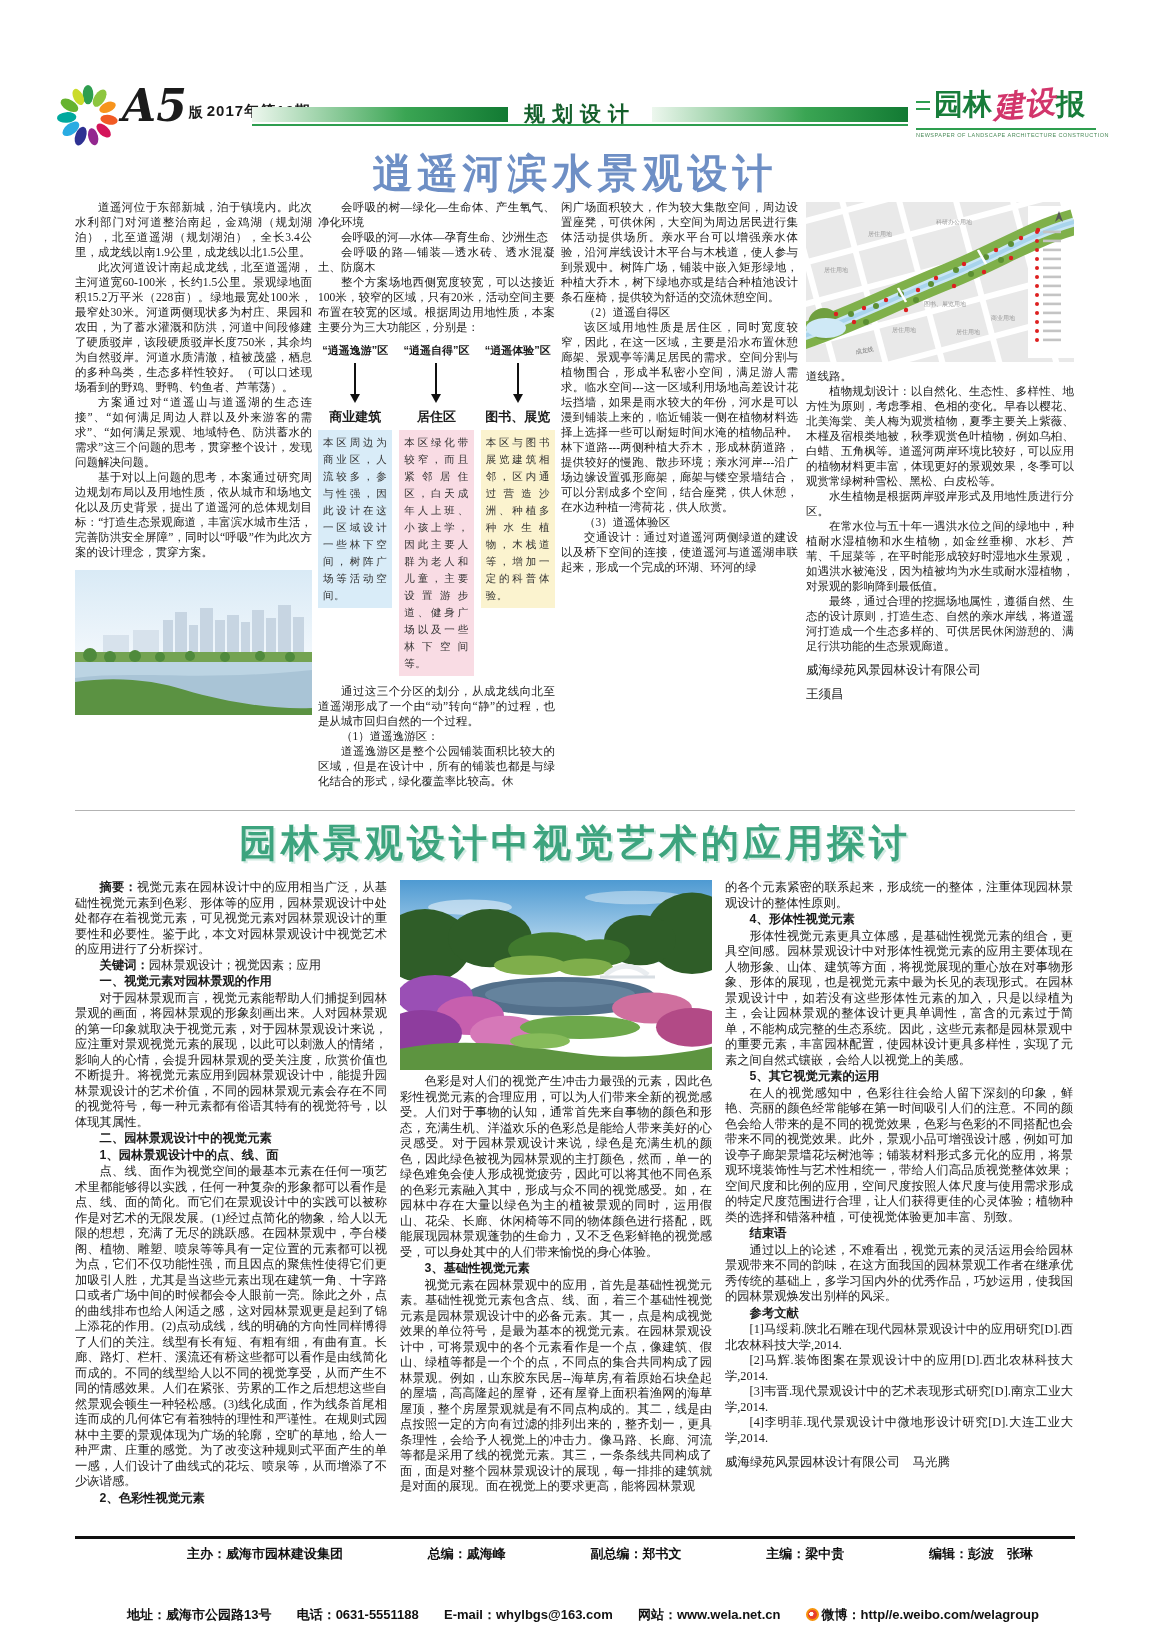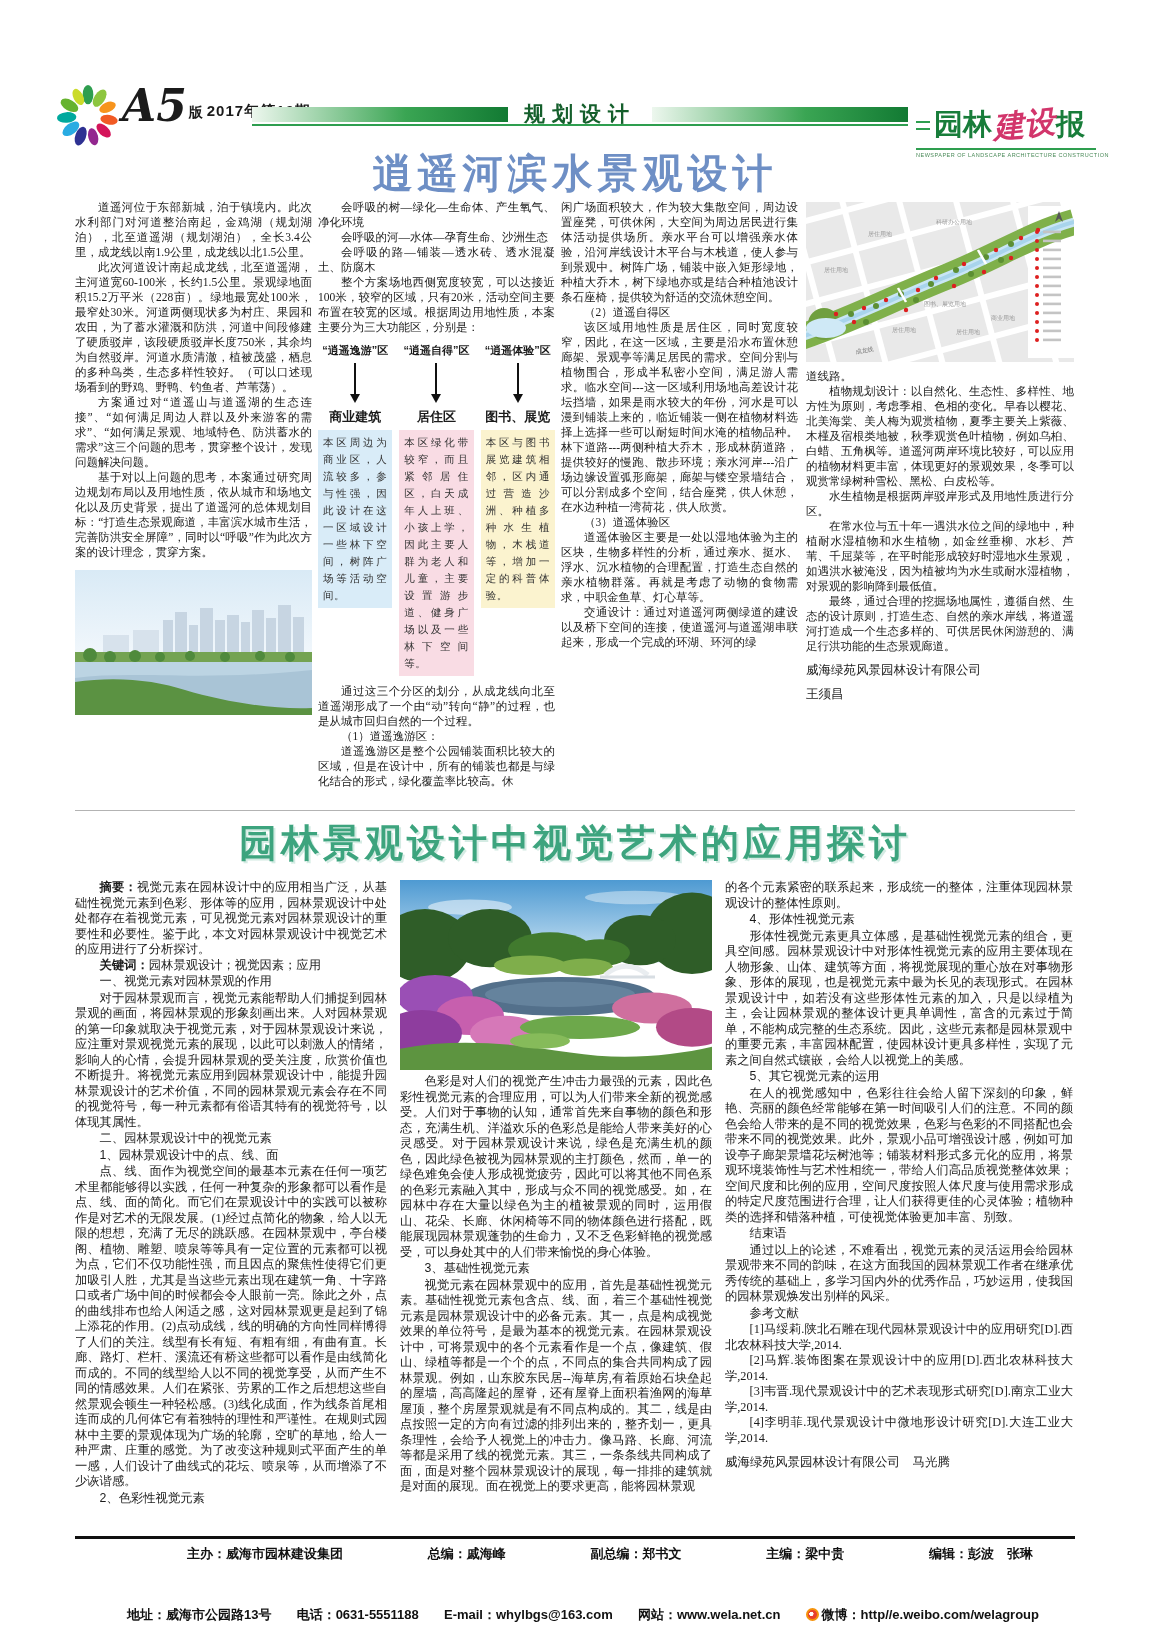--- a/index.html
+++ b/index.html
@@ -11,21 +11,21 @@
   .flower{position:absolute;left:54px;top:82px;width:68px;height:68px}
   .pageno{position:absolute;left:122px;top:86px;display:flex;align-items:flex-end;white-space:nowrap}
   .pageno .a5{font-family:"DejaVu Serif",serif;font-style:italic;font-size:44px;line-height:40px;font-weight:bold}
   .pageno .ban{font-size:14px;font-weight:bold;margin:0 4px 4px 2px}
   .pageno .issue{font-family:"Liberation Sans",sans-serif;font-size:15px;font-weight:bold;margin-bottom:5px;letter-spacing:1px}
   .band-row{position:absolute;left:252px;top:100px;width:656px;display:flex;align-items:center}
   .band{flex:1;height:15px;background:linear-gradient(90deg,#edf7ee,#3aa553 60%,#127a33)}
   .section-title{font-family:"Liberation Sans",sans-serif;font-weight:bold;font-size:21px;color:#155f2c;
                  letter-spacing:7px;margin:0 16px;white-space:nowrap}
   .band-underline{position:absolute;left:252px;top:124px;width:656px;height:2px;background:#2e9e4f}
-  .brand{position:absolute;left:916px;top:104px;width:180px}
+  .brand{position:absolute;left:916px;top:84px;width:180px}
   .brand-chars{display:flex;align-items:center;white-space:nowrap}
   .brand-lines{display:inline-block;width:14px;height:9px;border-top:2px solid #2e9e4f;border-bottom:2px solid #2e9e4f;margin-right:4px}
   .brand-chars .g{font-family:"Liberation Sans",sans-serif;font-weight:bold;font-size:29px;color:#187d3a}
   .brand-chars .r{font-family:"DejaVu Serif",serif;font-weight:bold;font-style:italic;font-size:31px;color:#d2356b;
                   display:inline-block;transform:rotate(-6deg);margin:0 1px}
   .brand-sub{font-family:"Liberation Sans",sans-serif;font-size:5.5px;color:#4a8a58;letter-spacing:.5px;
              border-top:2px solid #2e9e4f;margin-top:2px;padding-top:2px;white-space:nowrap}
 
   
   .a1-title{position:absolute;left:75px;top:146px;width:1000px;text-align:center;
@@ -37,21 +37,21 @@
 
   
   .col{position:absolute;overflow:hidden;text-align:justify}
   .a1col{top:200px;height:606px;font-size:11.5px;line-height:15px}
   .a2col{top:880px;height:658px;font-size:12.3px;line-height:15.5px}
   .c1{left:75px;width:237px}.c2{left:318px;width:237px}.c3{left:561px;width:237px}.c4{left:806px;width:268px}
   .d1{left:75px;width:312px}.d2{left:400px;width:312px}.d3{left:725px;width:348px}
   .para{text-indent:2em}
   .para.cont{text-indent:0}
   .para .inline-label{font-family:"Liberation Sans",sans-serif;font-weight:bold}
-  .subhead{font-family:"Liberation Sans",sans-serif;font-weight:normal;text-indent:2em;margin:1px 0}
+  .subhead{font-family:"Liberation Sans",sans-serif;font-weight:bold;text-indent:2em;margin:1px 0}
   .byline{text-indent:0;text-align:left;padding-right:10px;margin-top:9px;font-size:12.5px}
 
   
   .flowchart{display:flex;gap:7px;margin:8px 0 8px 0}
   .fc-zone{flex:1;display:flex;flex-direction:column;align-items:center}
   .fc-head{font-family:"Liberation Sans",sans-serif;font-weight:bold;font-size:11px;white-space:nowrap;text-indent:0}
   .fc-arrow{width:2px;height:36px;background:#111;position:relative;margin:5px 0 10px 0}
   .fc-arrow::after{content:"";position:absolute;left:-4px;bottom:-9px;border:5px solid transparent;border-top:9px solid #111}
   .fc-label{font-family:"Liberation Sans",sans-serif;font-weight:bold;font-size:13px;white-space:nowrap;margin-bottom:6px}
   .fc-box{width:100%;font-family:"Liberation Sans",sans-serif;font-size:10.5px;line-height:17px;
@@ -205,21 +205,20 @@
         <div class="para">道遥逸游区是整个公园铺装面积比较大的区域，但是在设计中，所有的铺装也都是与绿化结合的形式，绿化覆盖率比较高。休</div>
       </div>
   </div>
 
   <div class="col a1col c3">
     <div>
         <div class="para cont">闲广场面积较大，作为较大集散空间，周边设置座凳，可供休闲，大空间为周边居民进行集体活动提供场所。亲水平台可以增强亲水体验，沿河岸线设计木平台与木栈道，使人参与到景观中。树阵广场，铺装中嵌入矩形绿地，种植大乔木，树下绿地亦或是结合种植池设计条石座椅，提供较为舒适的交流休憩空间。</div>
         <div class="para">（2）道遥自得区</div>
         <div class="para">该区域用地性质是居住区，同时宽度较窄，因此，在这一区域，主要是沿水布置休憩廊架、景观亭等满足居民的需求。空间分割与植物围合，形成半私密小空间，满足游人需求。临水空间---这一区域利用场地高差设计花坛挡墙，如果是雨水较大的年份，河水是可以漫到铺装上来的，临近铺装一侧在植物材料选择上选择一些可以耐短时间水淹的植物品种。林下道路---两侧种植大乔木，形成林荫道路，提供较好的慢跑、散步环境；亲水河岸---沿广场边缘设置弧形廊架，廊架与镂空景墙结合，可以分割成多个空间，结合座凳，供人休憩，在水边种植一湾荷花，供人欣赏。</div>
         <div class="para">（3）道遥体验区</div>
-        <div class="para">道遥体验区主要是一处以湿地体验为主的区块，生物多样性的分析，通过亲水、挺水、浮水、沉水植物的合理配置，打造生态自然的亲水植物群落。再就是考虑了动物的食物需求，中职金鱼草、灯心草等。</div>
         <div class="para">交通设计：通过对道遥河两侧绿道的建设以及桥下空间的连接，使道遥河与道遥湖串联起来，形成一个完成的环湖、环河的绿</div>
       </div>
   </div>
 
   <div class="col a1col c4">
     <div class="map-wrap">
       <svg viewBox="0 0 268 160" width="268" height="160">
         <rect width="268" height="160" fill="#ffffff"></rect>
         <g transform="rotate(-15 120 80)">
           <rect x="-30" y="-40" width="300" height="240" fill="#e9e9e9"></rect>

